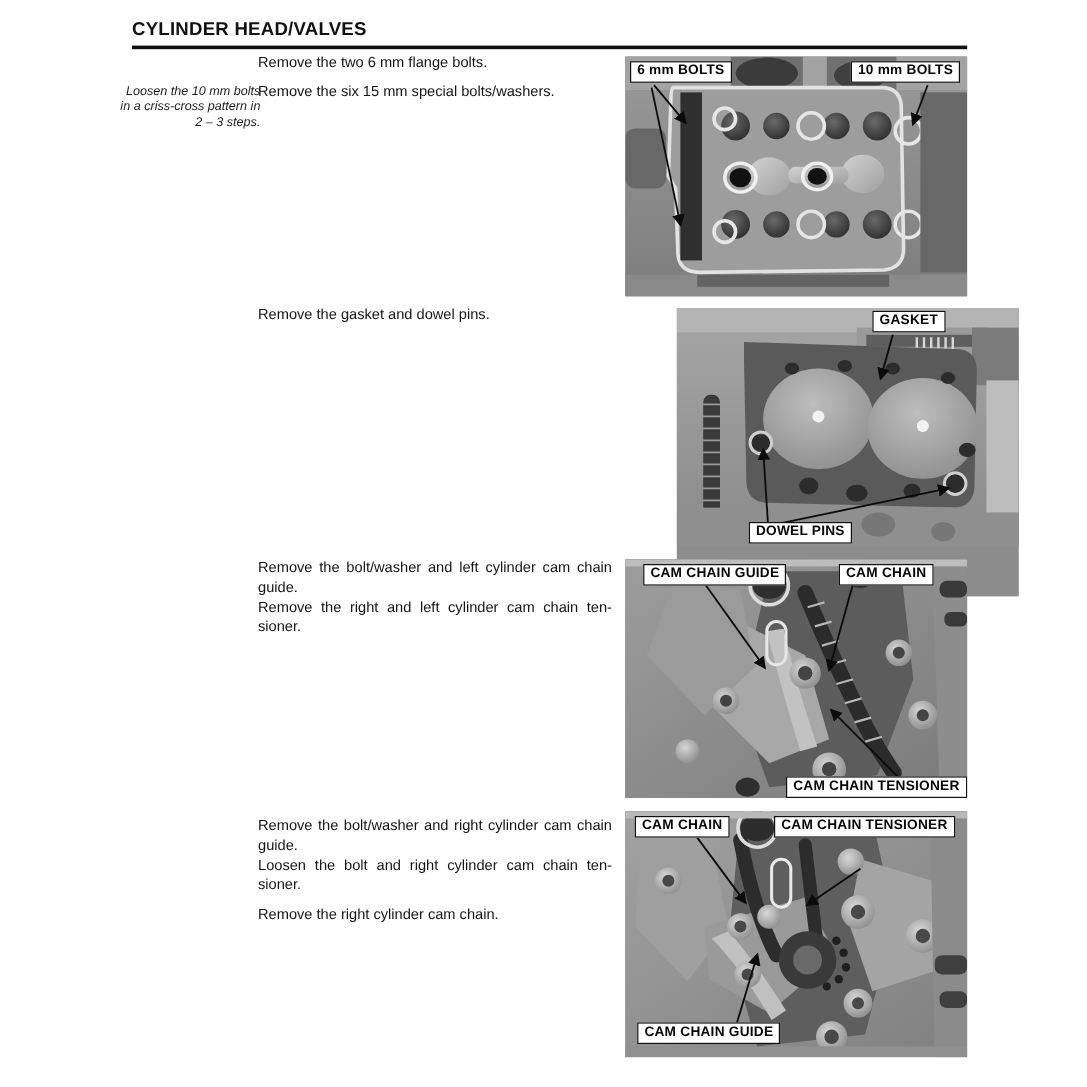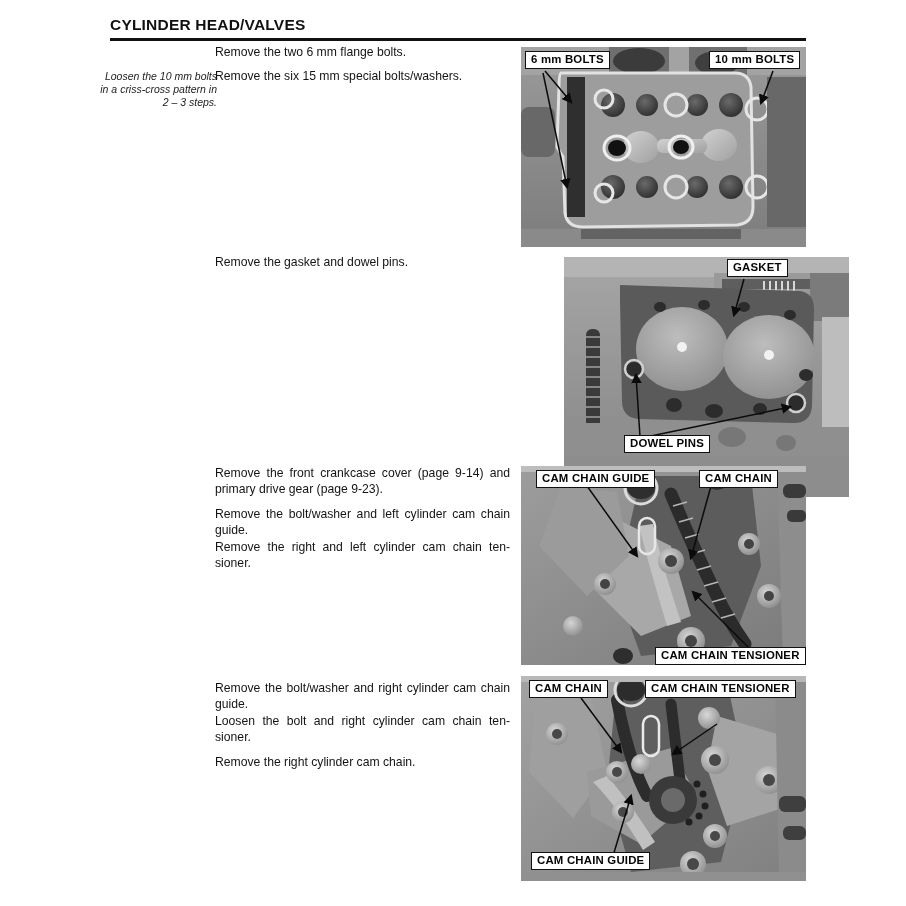--- a/index.html
+++ b/index.html
@@ -64,21 +64,20 @@
   </div>
 
   <div class="block" style="left:110px;top:254px;">
     <div class="instr-col">
       <p class="body-line para">Remove the gasket and dowel pins.</p>
     </div>
   </div>
 
   <div class="block" style="left:110px;top:465px;">
     <div class="instr-col">
-      <p class="body-line para just">Remove the front crankcase cover (page 9-14) and primary drive gear (page 9-23).</p>
       <p class="body-line para just">Remove the bolt/washer and left cylinder cam chain guide.</p>
       <p class="body-line para just tight" style="margin-top:0;">Remove the right and left cylinder cam chain ten-sioner.</p>
     </div>
   </div>
 
   <div class="block" style="left:110px;top:680px;">
     <div class="instr-col">
       <p class="body-line para just">Remove the bolt/washer and right cylinder cam chain guide.</p>
       <p class="body-line para just tight" style="margin-top:0;">Loosen the bolt and right cylinder cam chain ten-sioner.</p>
       <p class="body-line para">Remove the right cylinder cam chain.</p>

